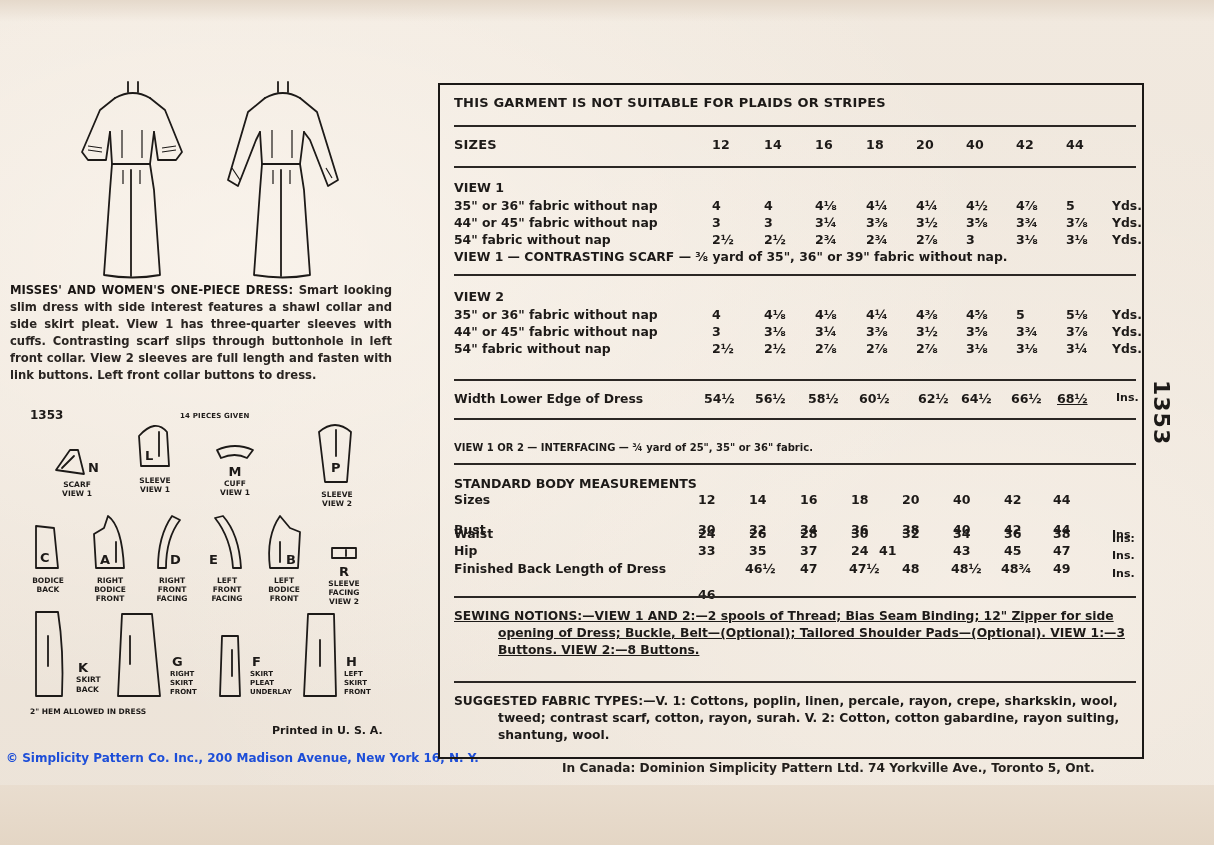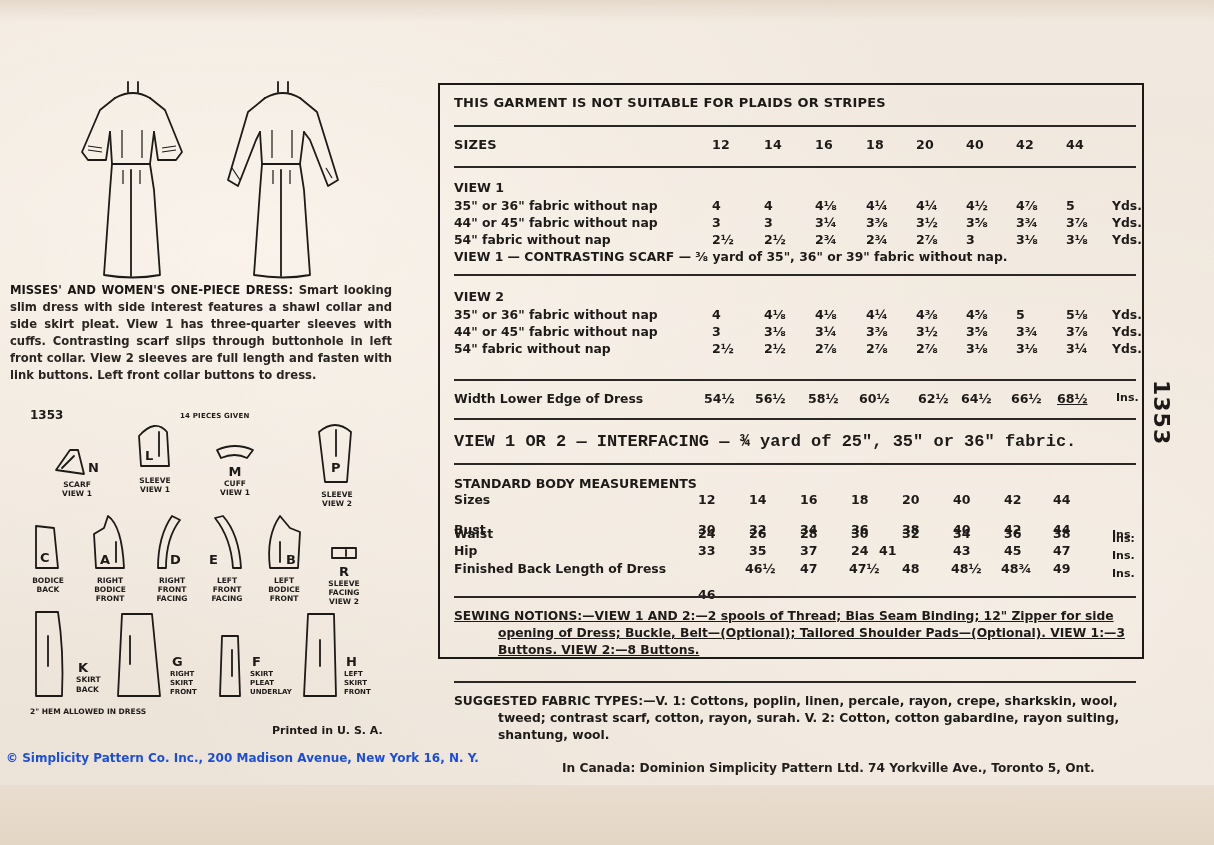--- a/index.html
+++ b/index.html
@@ -39,21 +39,21 @@
   .piece { position: absolute; text-align: center; }
   .piece .plbl { font-size: 7.5px; font-weight: bold; line-height: 9px; color: #1e1b19; }
   .piece .pletter { font-size: 13px; font-weight: bold; }
   .hem-note { position: absolute; left: 30px; top: 707px; font-size: 7.5px; font-weight: bold; }
   .printed { position: absolute; left: 272px; top: 724px; font-size: 11px; font-weight: bold; }
   .copyright { position: absolute; left: 6px; top: 751px; font-size: 12px; font-weight: bold; color: #1d4ed8; white-space: nowrap; }
   .canada { position: absolute; left: 562px; top: 761px; font-size: 12.2px; font-weight: bold; color: #221e1b; white-space: nowrap; }
 
   
   .box {
-    position: absolute; left: 438px; top: 83px; width: 706px; height: 576px;
+    position: absolute; left: 438px; top: 83px; width: 706px; height: 676px;
     border: 2px solid #1b1816;
   }
   .row { position: absolute; left: 14px; right: 10px; font-weight: bold; color: #1d1a18; }
   .rule { position: absolute; left: 14px; right: 6px; height: 0; border-top: 2px solid #2b2724; }
   .hdr { font-size: 13px; letter-spacing: 0.2px; }
   .lbl { position: absolute; left: 0; font-size: 12.4px; white-space: nowrap; }
   .val { position: absolute; font-size: 12.6px; white-space: nowrap; }
   .unit { position: absolute; font-size: 12.4px; white-space: nowrap; }
   .para { position: absolute; left: 14px; right: 12px; font-size: 12.3px; font-weight: bold; line-height: 17px; }
   .para .indent { padding-left: 44px; text-indent: -44px; display: block; }
@@ -327,21 +327,21 @@
     <span class="val" style="left:354px;">58½</span>
     <span class="val" style="left:405px;">60½</span>
     <span class="val" style="left:464px;">62½</span>
     <span class="val" style="left:507px;">64½</span>
     <span class="val" style="left:557px;">66½</span>
     <span class="val" style="left:603px;text-decoration:underline;">68½</span>
     <span class="unit" style="left:662px;font-size:11px;">Ins.</span>
   </div>
   <div class="rule" style="top:333px;"></div>
 
-  <div class="row" style="top:347px;font-size:17px;font-family:Liberation Mono, monospace;">VIEW 1 OR 2 — INTERFACING — ¾ yard of 25", 35" or 36" fabric.</div>
+  <div class="row" style="top:357px;font-size:10px;">VIEW 1 OR 2 — INTERFACING — ¾ yard of 25", 35" or 36" fabric.</div>
   <div class="rule" style="top:378px;"></div>
 
   <div class="row" style="top:391px;font-size:12.6px;">STANDARD BODY MEASUREMENTS</div>
 
   <div class="row" style="top:407px;height:17px;">
     <span class="lbl">Sizes</span>
     <span class="val" style="left:244px;">12</span>
     <span class="val" style="left:295px;">14</span>
     <span class="val" style="left:346px;">16</span>
     <span class="val" style="left:397px;">18</span>

